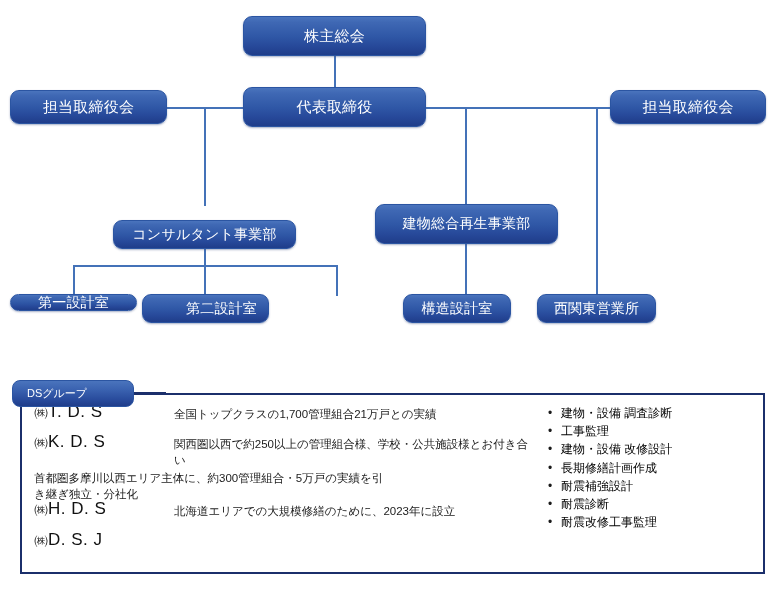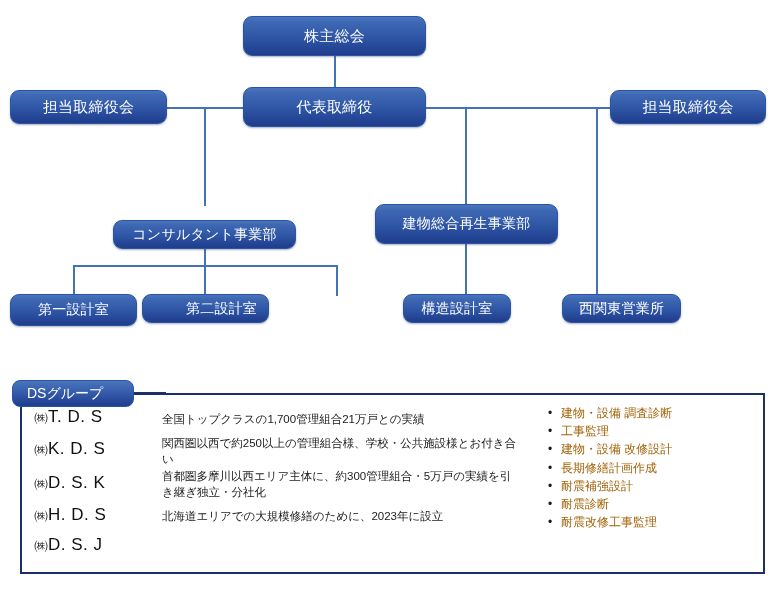--- a/index.html
+++ b/index.html
@@ -77,21 +77,21 @@
     height: 27px;
     box-sizing: border-box;
     border-radius: 8px;
     background: linear-gradient(to bottom,
                 #4a74bd 0%,
                 #3a62b0 35%,
                 #27499a 78%,
                 #1f3d8a 100%);
     border: 1px solid #2b55a2;
     color: #ffffff;
-    font-size: 14px;
+    font-size: 11px;
     display: flex;
     align-items: center;
     padding-left: 14px;
     z-index: 5;
   }
   #ds-tab-line {
     position: absolute;
     left: 132px;
     top: 392px;
     width: 34px;
@@ -103,21 +103,22 @@
   #ds-rows {
     position: absolute;
     left: 34px;
     top: 402px;
     width: 700px;
     z-index: 3;
   }
   .ds-row {
     position: relative;
     display: flex;
-    align-items: center;
+    align-items: flex-start;
+    gap: 12px;
   }
   .ds-name {
     width: 128px;
     flex: 0 0 128px;
     font-size: 17px;
     color: #111111;
     font-family: "Liberation Sans", "DejaVu Sans", sans-serif;
     letter-spacing: 0.5px;
     white-space: nowrap;
   }
@@ -141,21 +142,21 @@
     width: 200px;
     z-index: 3;
   }
   #ds-services ul {
     list-style: none;
     margin: 0;
     padding: 0;
   }
   #ds-services li {
     font-size: 12px;
-    color: #a16207;
+    color: #000000;
     line-height: 1.52;
     white-space: nowrap;
   }
   #ds-services li::before {
     content: "\2022";
     display: inline-block;
     width: 13px;
     color: #1a1a1a;
   }
 </style>
@@ -201,34 +202,34 @@
   </div>
 
   <div class="box dept" style="left:113px; top:204px; width:183px; height:29px;margin-top:16px;">
     <span>コンサルタント事業部</span>
   </div>
 
   <div class="box dept" style="left:375px; top:204px; width:183px; height:40px;">
     <span>建物総合再生事業部</span>
   </div>
 
-  <div class="box office" style="left:10px; top:294px; width:127px; height:32px;">
+  <div class="box office" style="left:10px; top:294px; width:127px; height:17px;">
     <span>第一設計室</span>
   </div>
 
   <div class="box office" style="left:142px; top:294px; width:127px; height:29px;padding-left:32px;">
     <span>第二設計室</span>
   </div>
 
 
   <div class="box office" style="left:403px; top:294px; width:108px; height:29px;">
     <span>構造設計室</span>
   </div>
 
-  <div class="box office" style="left:537px; top:294px; width:119px; height:29px;margin-left:25px;">
+  <div class="box office" style="left:537px; top:294px; width:119px; height:29px;">
     <span>西関東営業所</span>
   </div>
 
   <div id="ds-panel"></div>
   <div id="ds-tab-line"></div>
   <div id="ds-tab">
     <span>DSグループ</span>
   </div>
 
   <div id="ds-rows">
@@ -237,21 +238,20 @@
       <div class="ds-name"><span class="maru">㈱</span><span>T. D. S</span></div>
       <div class="ds-desc">全国トップクラスの1,700管理組合21万戸との実績</div>
     </div>
 
     <div class="ds-row" style="height:34px;">
       <div class="ds-name"><span class="maru">㈱</span><span>K. D. S</span></div>
       <div class="ds-desc">関西圏以西で約250以上の管理組合様、学校・公共施設様とお付き合い</div>
     </div>
 
     <div class="ds-row" style="height:33px;">
-      <div class="ds-name"><span class="maru">㈱</span><span>D. S. K</span></div>
       <div class="ds-desc">首都圏多摩川以西エリア主体に、約300管理組合・5万戸の実績を引き継ぎ独立・分社化</div>
     </div>
 
     <div class="ds-row" style="height:31px;">
       <div class="ds-name"><span class="maru">㈱</span><span>H. D. S</span></div>
       <div class="ds-desc">北海道エリアでの大規模修繕のために、2023年に設立</div>
     </div>
 
     <div class="ds-row" style="height:30px;">
       <div class="ds-name"><span class="maru">㈱</span><span>D. S. J</span></div>

